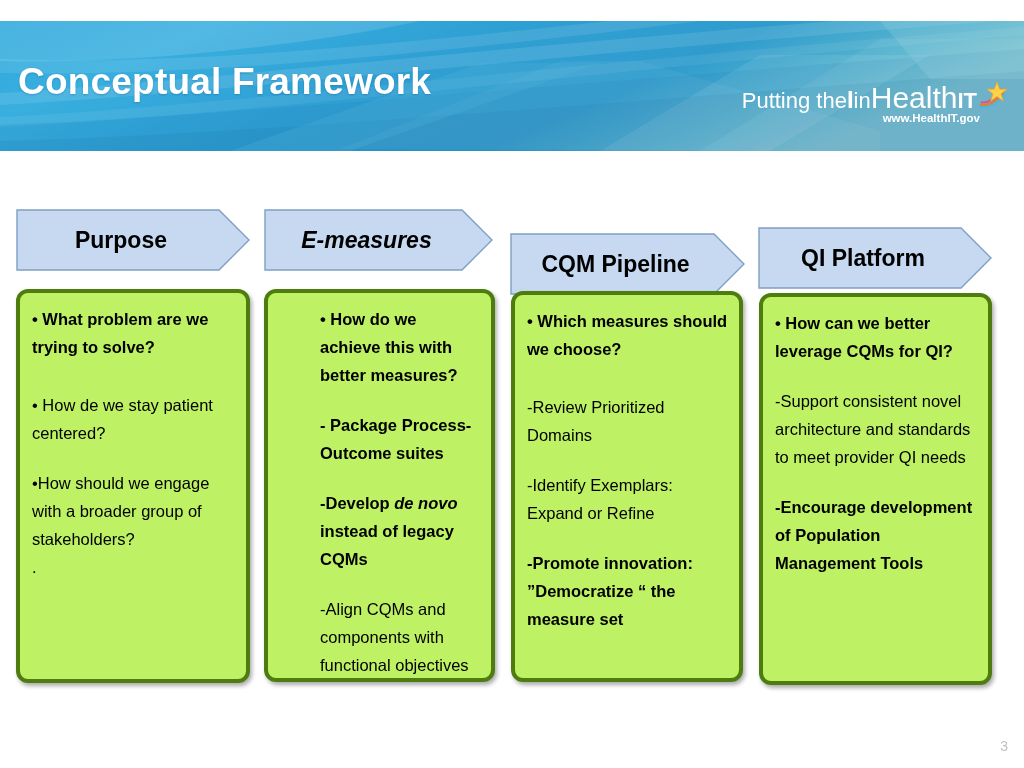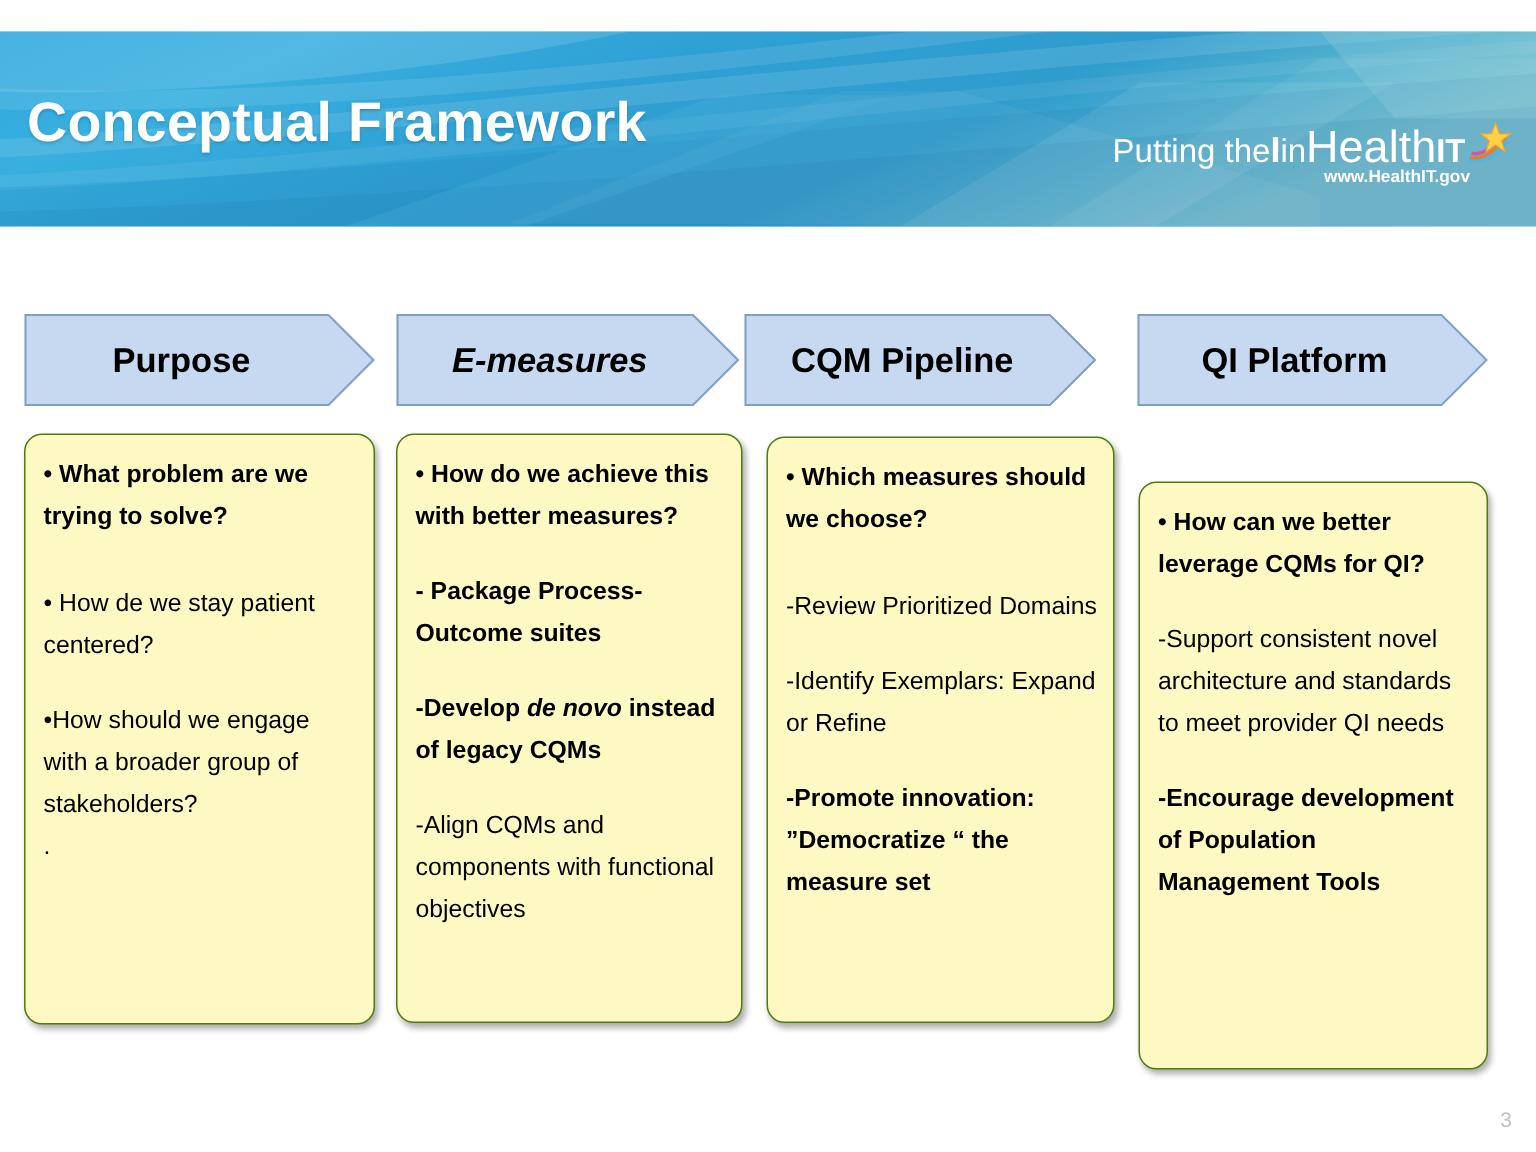--- a/index.html
+++ b/index.html
@@ -115,22 +115,22 @@
     justify-content: center;
     font-size: 23px;
     font-weight: bold;
     color: #000000;
     white-space: nowrap;
   }
 
   
   .box {
     position: absolute;
-    background: #fef9c3;
-    border: 1px solid #4d7c0f;
+    background: #bef264;
+    border: 4px solid #4d7c0f;
     border-radius: 12px;
     box-shadow: 2px 3px 4px rgba(0,0,0,0.33);
     box-sizing: border-box;
     overflow: hidden;
   }
   .box-inner {
     padding: 12px 10px 6px 12px;
   }
   .para {
     margin: 0 0 0 0;
@@ -219,46 +219,46 @@
     <div class="arrow-label" style="width:210px;">Purpose</div>
   </div>
 
   <div class="arrow" style="left:264px; width:229px;">
     <svg width="229" height="62" viewBox="0 0 229 62">
       <polygon points="1,1 198,1 228,31 198,61 1,61" fill="#c6d9f0" stroke="#7f9fc4" stroke-width="1.4"></polygon>
     </svg>
     <div class="arrow-label" style="width:205px;font-style:italic;">E-measures</div>
   </div>
 
-  <div class="arrow" style="left:496px; width:235px;">
+  <div class="arrow" style="left:510px; width:235px;margin-top:24px;">
     <svg width="235" height="62" viewBox="0 0 235 62">
       <polygon points="1,1 204,1 234,31 204,61 1,61" fill="#c6d9f0" stroke="#7f9fc4" stroke-width="1.4"></polygon>
     </svg>
     <div class="arrow-label" style="width:211px;">CQM Pipeline</div>
   </div>
 
-  <div class="arrow" style="left:758px; width:234px;">
+  <div class="arrow" style="left:758px; width:234px;margin-top:18px;">
     <svg width="234" height="62" viewBox="0 0 234 62">
       <polygon points="1,1 203,1 233,31 203,61 1,61" fill="#c6d9f0" stroke="#7f9fc4" stroke-width="1.4"></polygon>
     </svg>
     <div class="arrow-label" style="width:210px;">QI Platform</div>
   </div>
 
   <div class="box" style="left:16px; top:289px; width:234px; height:394px;">
     <div class="box-inner">
       <p class="para bold">•  What problem are we trying to solve?</p>
       <div class="spacer-lg"></div>
       <p class="para">• How de we stay patient centered?</p>
       <div class="spacer-md"></div>
       <p class="para">•How should we engage with a broader group of stakeholders?</p>
       <p class="para">.</p>
     </div>
   </div>
 
-  <div class="box" style="left:264px; top:289px; width:231px; height:393px;">
+  <div class="box" style="left:264px; top:289px; width:231px; height:393px;padding-left:40px;">
     <div class="box-inner">
       <p class="para bold">• How do we achieve this with better measures?</p>
       <div class="spacer-md"></div>
       <p class="para bold">- Package Process-Outcome suites</p>
       <div class="spacer-md"></div>
       <p class="para bold"><span>-Develop </span><span class="it">de novo</span><span> instead of legacy CQMs</span></p>
       <div class="spacer-md"></div>
       <p class="para">-Align CQMs and components with functional objectives</p>
     </div>
   </div>
@@ -268,21 +268,21 @@
       <p class="para bold">• Which measures should we choose?</p>
       <div class="spacer-lg"></div>
       <p class="para">-Review Prioritized Domains</p>
       <div class="spacer-md"></div>
       <p class="para">-Identify Exemplars: Expand or Refine</p>
       <div class="spacer-md"></div>
       <p class="para bold">-Promote innovation: ”Democratize “ the measure set</p>
     </div>
   </div>
 
-  <div class="box" style="left:759px; top:293px; width:233px; height:392px;margin-top:28px;">
+  <div class="box" style="left:759px; top:293px; width:233px; height:392px;">
     <div class="box-inner">
       <p class="para bold">• How can we better leverage CQMs for QI?</p>
       <div class="spacer-md"></div>
       <p class="para">-Support consistent novel architecture and standards to meet provider QI needs</p>
       <div class="spacer-md"></div>
       <p class="para bold">-Encourage development of Population Management Tools</p>
     </div>
   </div>
 
   <div class="page-number">3</div>

